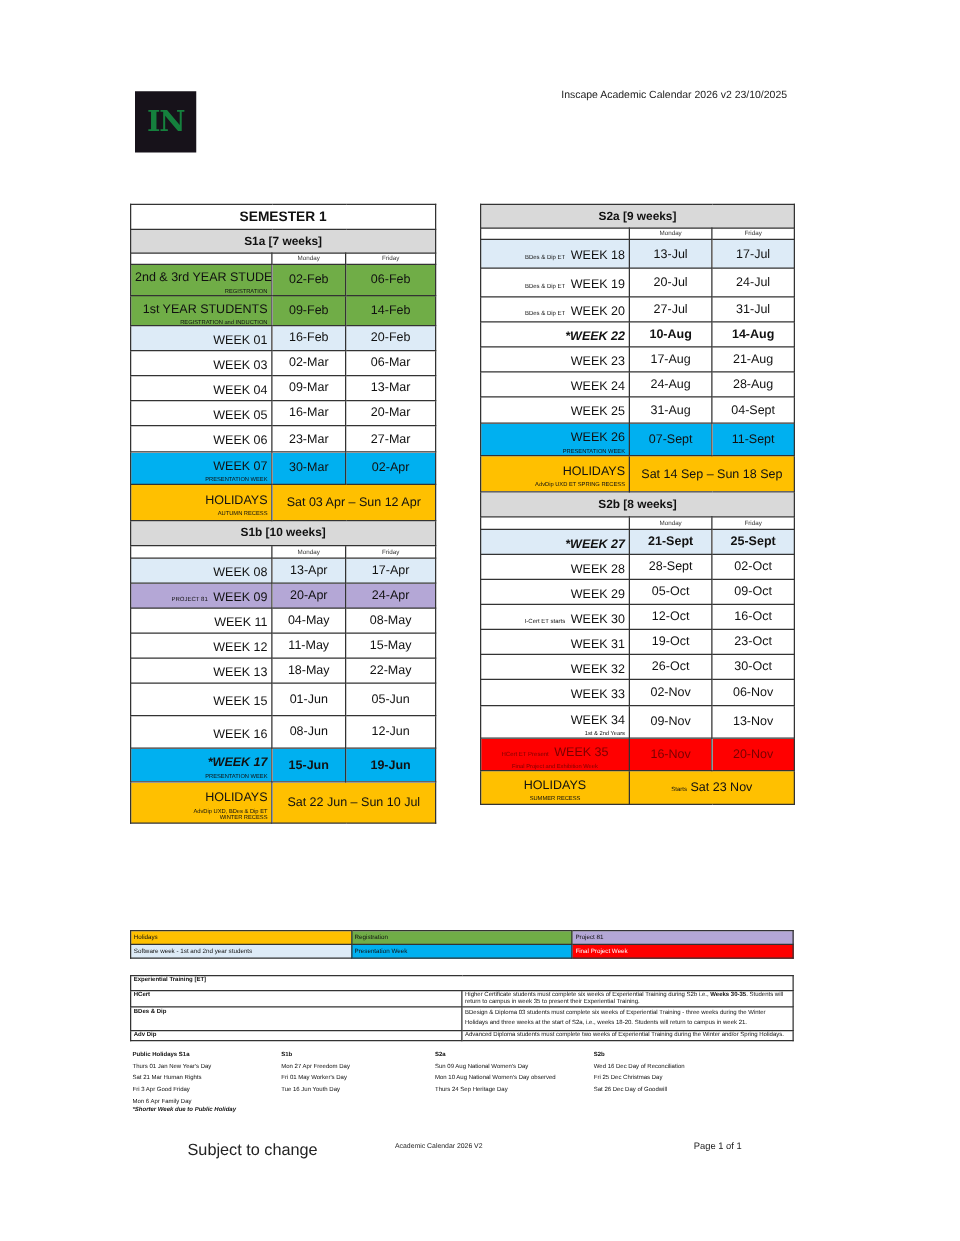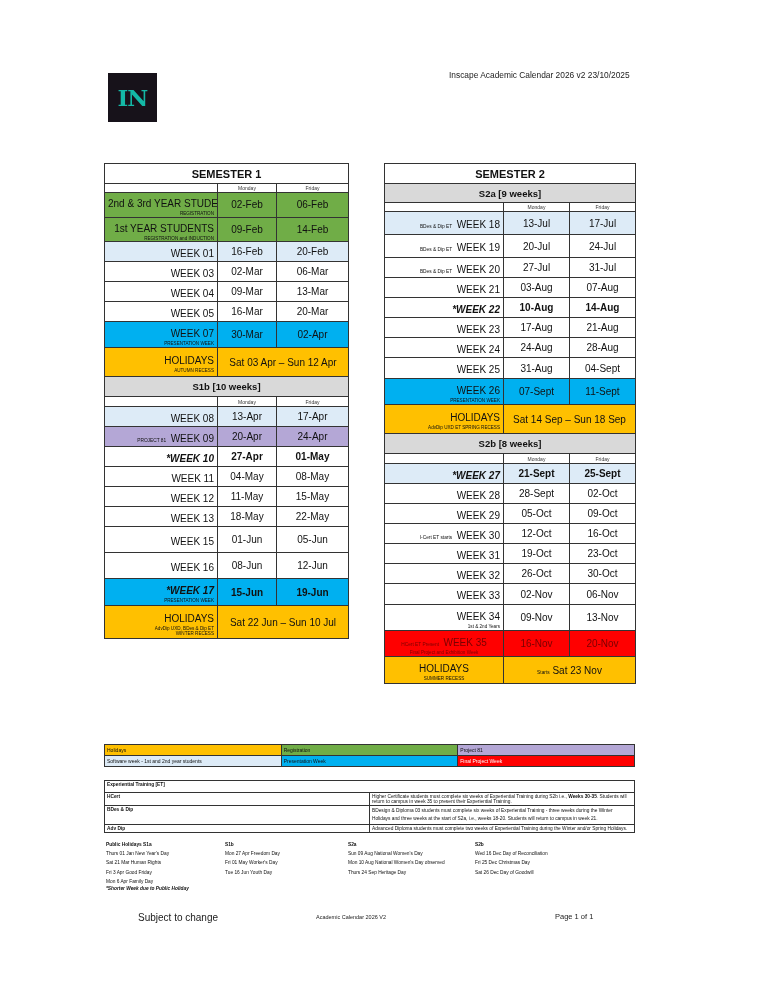--- a/index.html
+++ b/index.html
@@ -1,17 +1,17 @@
 <!DOCTYPE html>
 <html><head>
 <meta charset="utf-8">
 <style>
   html, body { margin:0; padding:0; background:#fff; }
   body { width:768px; height:993px; position:relative; overflow:hidden; font-family:"DejaVu Sans", sans-serif; color:#111; }
-  .logo { position:absolute; left:108px; top:73px; width:49px; height:49px; background:#17121a; color:#14b8a6; display:flex; align-items:center; justify-content:center; font-family:"DejaVu Serif", serif; font-weight:bold; font-size:23px; letter-spacing:-1px; }
+  .logo { position:absolute; left:108px; top:73px; width:49px; height:49px; background:#17121a; color:#15803d; display:flex; align-items:center; justify-content:center; font-family:"DejaVu Serif", serif; font-weight:bold; font-size:23px; letter-spacing:-1px; }
   .doc-title { position:absolute; left:449px; top:70px; font-size:8.4px; font-family:"Liberation Sans", sans-serif; color:#222; white-space:nowrap; }
 
   table.cal { position:absolute; border-collapse:collapse; table-layout:fixed; font-family:"Liberation Sans", sans-serif; }
   table.cal td { border:1px solid #333; padding:0 3px; overflow:hidden; white-space:nowrap; }
   #tbl1 { left:104px; top:163px; width:244px; }
   #tbl2 { left:384px; top:163px; width:251px; }
   .c-lbl { text-align:right; }
   .c-date { text-align:center; font-size:10px; }
   .sem-title td { text-align:center; font-weight:bold; font-size:11px; background:#fff; }
   .sub-title td { text-align:center; font-weight:bold; font-size:9.5px; background:#d9d9d9; }
@@ -50,20 +50,23 @@
 <table class="cal" id="tbl1">
   <colgroup>
       <col style="width:113px">
       <col style="width:59px">
       <col style="width:72px">
     </colgroup>
   <tbody id="tbody1">
       <tr class="sem-title" style="height: 20px;">
         <td colspan="3">SEMESTER 1</td>
       </tr>
+      <tr class="sub-title" style="height: 19px;">
+        <td colspan="3">S1a [7 weeks]</td>
+      </tr>
       <tr class="dayhdr" style="height: 9px;">
         <td></td>
         <td>Monday</td>
         <td>Friday</td>
       </tr>
       <tr class="bg-green" style="height: 23px;">
         <td class="c-lbl"><span class="wk">2nd &amp; 3rd YEAR STUDENTS</span><span class="small">REGISTRATION</span></td>
         <td class="c-date">02-Feb</td>
         <td class="c-date">06-Feb</td>
       </tr>
@@ -85,20 +88,25 @@
       <tr class="" style="height: 20px;">
         <td class="c-lbl"><span class="wk">WEEK 04</span></td>
         <td class="c-date">09-Mar</td>
         <td class="c-date">13-Mar</td>
       </tr>
       <tr class="" style="height: 20px; padding-left: 12px;">
         <td class="c-lbl"><span class="wk">WEEK 05</span></td>
         <td class="c-date">16-Mar</td>
         <td class="c-date">20-Mar</td>
       </tr>
+      <tr class="" style="height: 21px;">
+        <td class="c-lbl"><span class="wk">WEEK 06</span></td>
+        <td class="c-date">23-Mar</td>
+        <td class="c-date">27-Mar</td>
+      </tr>
       <tr class="bg-blue" style="height: 26px;">
         <td class="c-lbl"><span class="wk">WEEK 07</span><span class="small">PRESENTATION WEEK</span></td>
         <td class="c-date">30-Mar</td>
         <td class="c-date">02-Apr</td>
       </tr>
       <tr class="bg-yellow" style="height: 29px;">
         <td class="c-lbl"><span class="wk">HOLIDAYS</span><span class="small">AUTUMN RECESS</span></td>
         <td class="c-date" colspan="2"><span>Sat 03 Apr – Sun 12 Apr</span></td>
       </tr>
       <tr class="sub-title" style="height: 20px;">
@@ -111,25 +119,20 @@
       </tr>
       <tr class="bg-light" style="height: 20px;">
         <td class="c-lbl"><span class="wk">WEEK 08</span></td>
         <td class="c-date">13-Apr</td>
         <td class="c-date">17-Apr</td>
       </tr>
       <tr class="bg-purple" style="height: 20px;">
         <td class="c-lbl"><span class="pre">PROJECT 81</span> <span class="wk">WEEK 09</span></td>
         <td class="c-date">20-Apr</td>
         <td class="c-date">24-Apr</td>
-      </tr>
-      <tr class=" bold ital" style="height: 20px;">
-        <td class="c-lbl"><span class="wk">*WEEK 10</span></td>
-        <td class="c-date">27-Apr</td>
-        <td class="c-date">01-May</td>
       </tr>
       <tr class="" style="height: 20px;">
         <td class="c-lbl"><span class="wk">WEEK 11</span></td>
         <td class="c-date">04-May</td>
         <td class="c-date">08-May</td>
       </tr>
       <tr class="" style="height: 20px;">
         <td class="c-lbl"><span class="wk">WEEK 12</span></td>
         <td class="c-date">11-May</td>
         <td class="c-date">15-May</td>
@@ -161,23 +164,20 @@
     </tbody>
 </table>
 
 <table class="cal" id="tbl2">
   <colgroup>
       <col style="width:119px">
       <col style="width:66px">
       <col style="width:66px">
     </colgroup>
   <tbody id="tbody2">
-      <tr class="sem-title" style="height: 20px;">
-        <td colspan="3">SEMESTER 2</td>
-      </tr>
       <tr class="sub-title" style="height: 19px;">
         <td colspan="3">S2a [9 weeks]</td>
       </tr>
       <tr class="dayhdr" style="height: 9px;">
         <td></td>
         <td>Monday</td>
         <td>Friday</td>
       </tr>
       <tr class="bg-light" style="height: 23px;">
         <td class="c-lbl"><span class="pre">BDes &amp; Dip ET</span> <span class="wk">WEEK 18</span></td>
@@ -186,25 +186,20 @@
       </tr>
       <tr class="" style="height: 23px;">
         <td class="c-lbl"><span class="pre">BDes &amp; Dip ET</span> <span class="wk">WEEK 19</span></td>
         <td class="c-date">20-Jul</td>
         <td class="c-date">24-Jul</td>
       </tr>
       <tr class="" style="height: 20px;">
         <td class="c-lbl"><span class="pre">BDes &amp; Dip ET</span> <span class="wk">WEEK 20</span></td>
         <td class="c-date">27-Jul</td>
         <td class="c-date">31-Jul</td>
-      </tr>
-      <tr class="" style="height: 20px;">
-        <td class="c-lbl"><span class="wk">WEEK 21</span></td>
-        <td class="c-date">03-Aug</td>
-        <td class="c-date">07-Aug</td>
       </tr>
       <tr class=" bold ital" style="height: 20px;">
         <td class="c-lbl"><span class="wk">*WEEK 22</span></td>
         <td class="c-date">10-Aug</td>
         <td class="c-date">14-Aug</td>
       </tr>
       <tr class="" style="height: 20px;">
         <td class="c-lbl"><span class="wk">WEEK 23</span></td>
         <td class="c-date">17-Aug</td>
         <td class="c-date">21-Aug</td>
@@ -348,15 +343,15 @@
     <div>Thurs 24 Sep Heritage Day</div>
   </div>
 <div class="ph" style="left:475px">
     <div class="ph-h">S2b</div>
     <div>Wed 16 Dec Day of Reconciliation</div>
     <div>Fri 25 Dec Christmas Day</div>
     <div>Sat 26 Dec Day of Goodwill</div>
   </div>
 <div class="note">*Shorter Week due to Public Holiday</div>
 
-<div class="footer" style="left:138px;font-size:10px">Subject to change</div>
+<div class="footer" style="left:150px;font-size:13px">Subject to change</div>
 <div class="footer" style="left:316px;font-size:5.5px;top:914px">Academic Calendar 2026 V2</div>
 <div class="footer" style="left:555px;font-size:7.5px">Page 1 of 1</div>
 
 </body></html>

